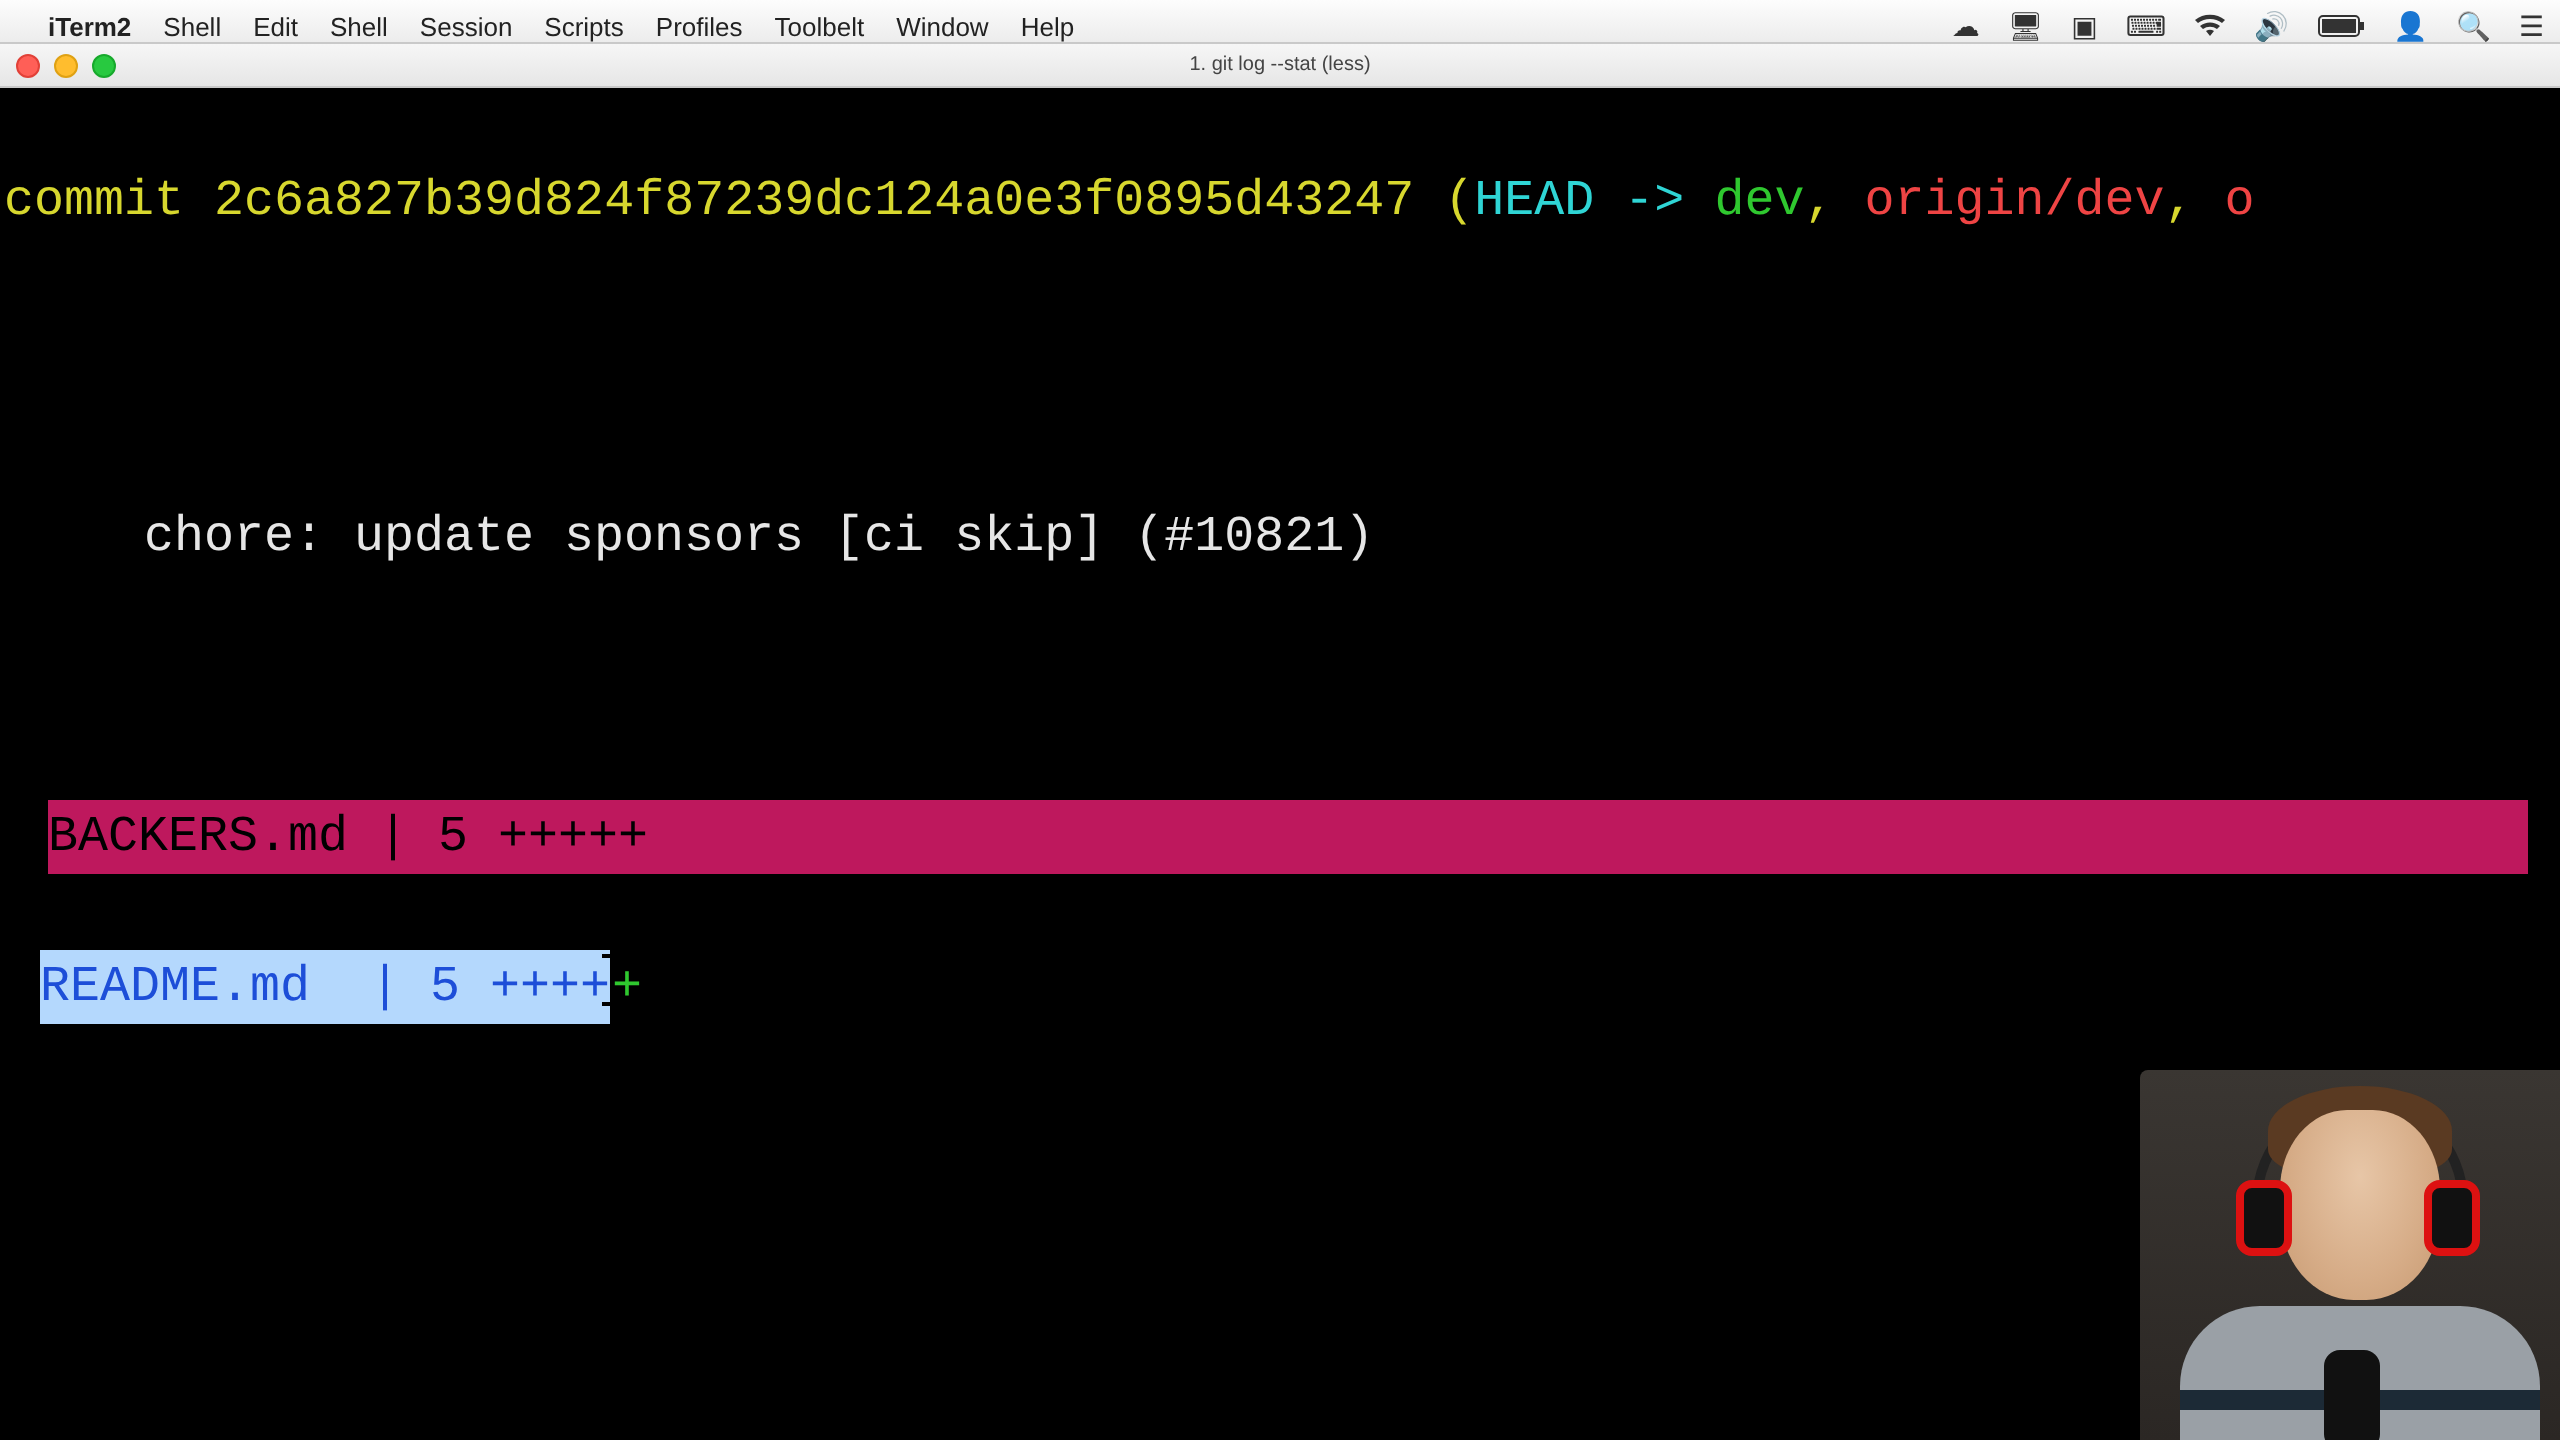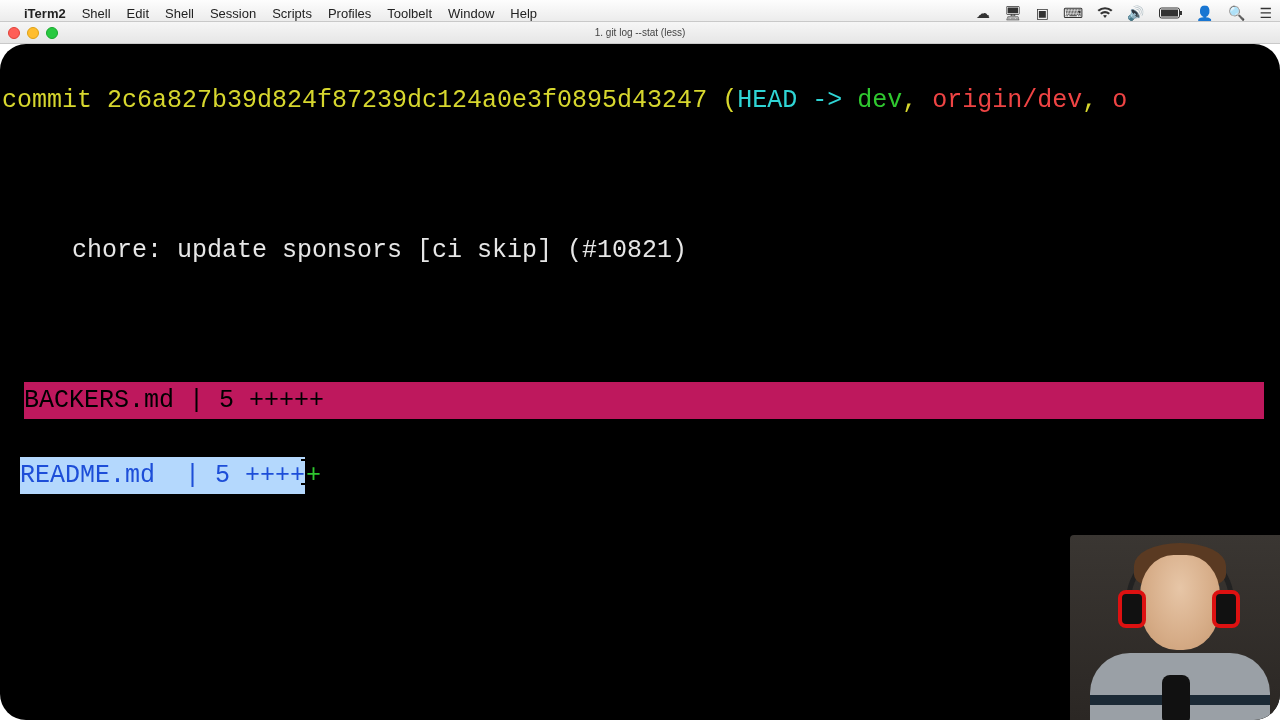--- a/index.html
+++ b/index.html
@@ -41,21 +41,20 @@
     width: 100%;
     height: calc(720px - 44px);
     font-family: Menlo, Monaco, "Courier New", monospace;
     font-size: 25px;
     line-height: 1.5;
     color: #e6e6e6;
     padding: 0 2px;
     white-space: pre;
     position: relative;
     overflow: hidden;
-    border-radius: 26px;
   }
   .line { white-space: pre; }
   .yellow { color: #d7d72e; }
   .cyan   { color: #2fd5d5; }
   .green  { color: #2fc82f; }
   .red    { color: #ef4444; }
   .white  { color: #e6e6e6; }
   .selbg {
     background: #b4d8fd;
     color: #1d4ed8;
@@ -138,21 +137,21 @@
     width: 180px; height: 10px;
     background: #1c2a36;
   }
   .webcam .mic {
     position: absolute;
     left: 92px; top: 140px;
     width: 28px; height: 50px;
     background: #111;
     border-radius: 8px;
   }
-  .msgindent { padding-left: 70px; display: inline-block; }
+  .msgindent { padding-left: 70px; display: inline-block; margin-top: 18px; }
 </style>
 </head>
 <body>
 
 <div class="menubar">
   <div class="menubar-left">
     <span class="apple"></span>
     <span class="appname">iTerm2</span>
     <span>Shell</span>
     <span>Edit</span>

